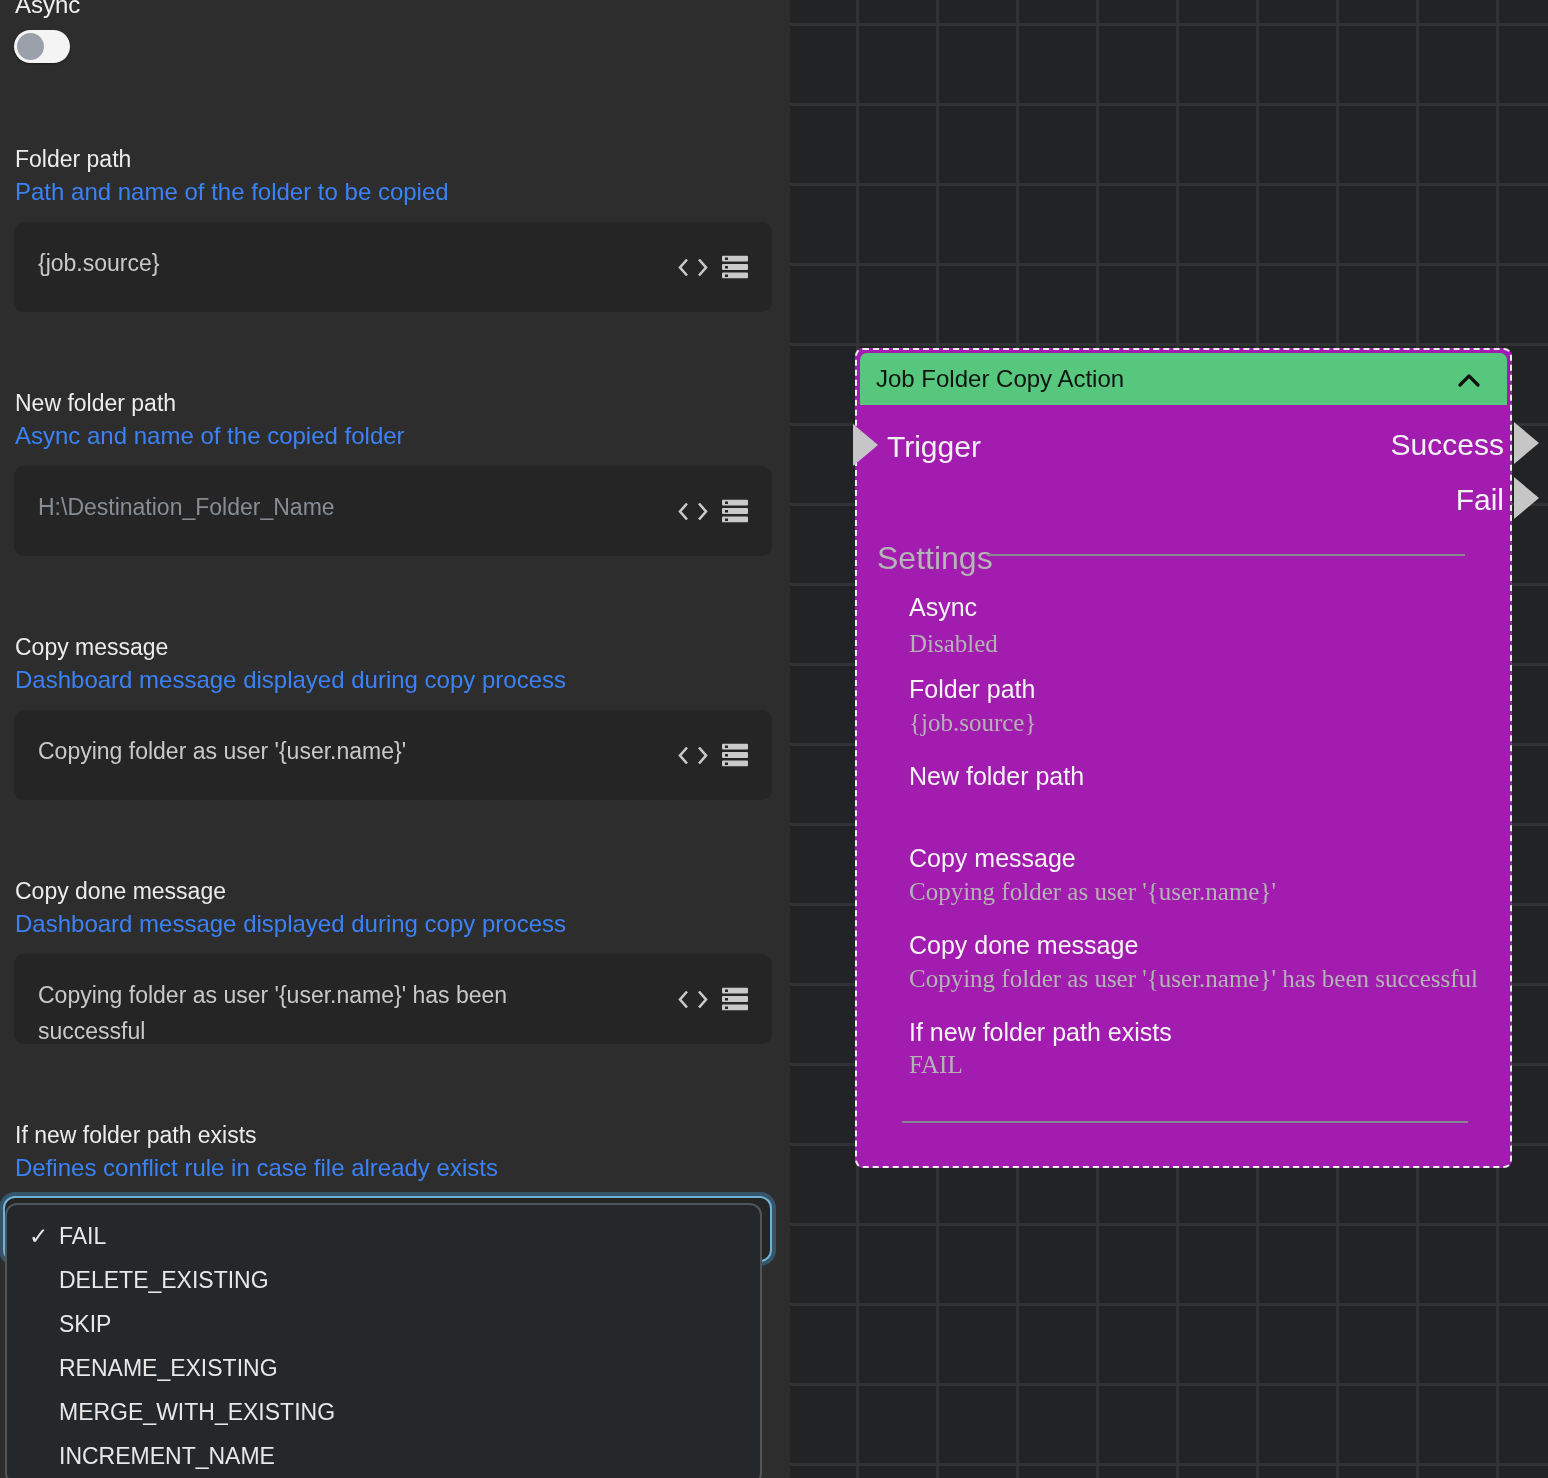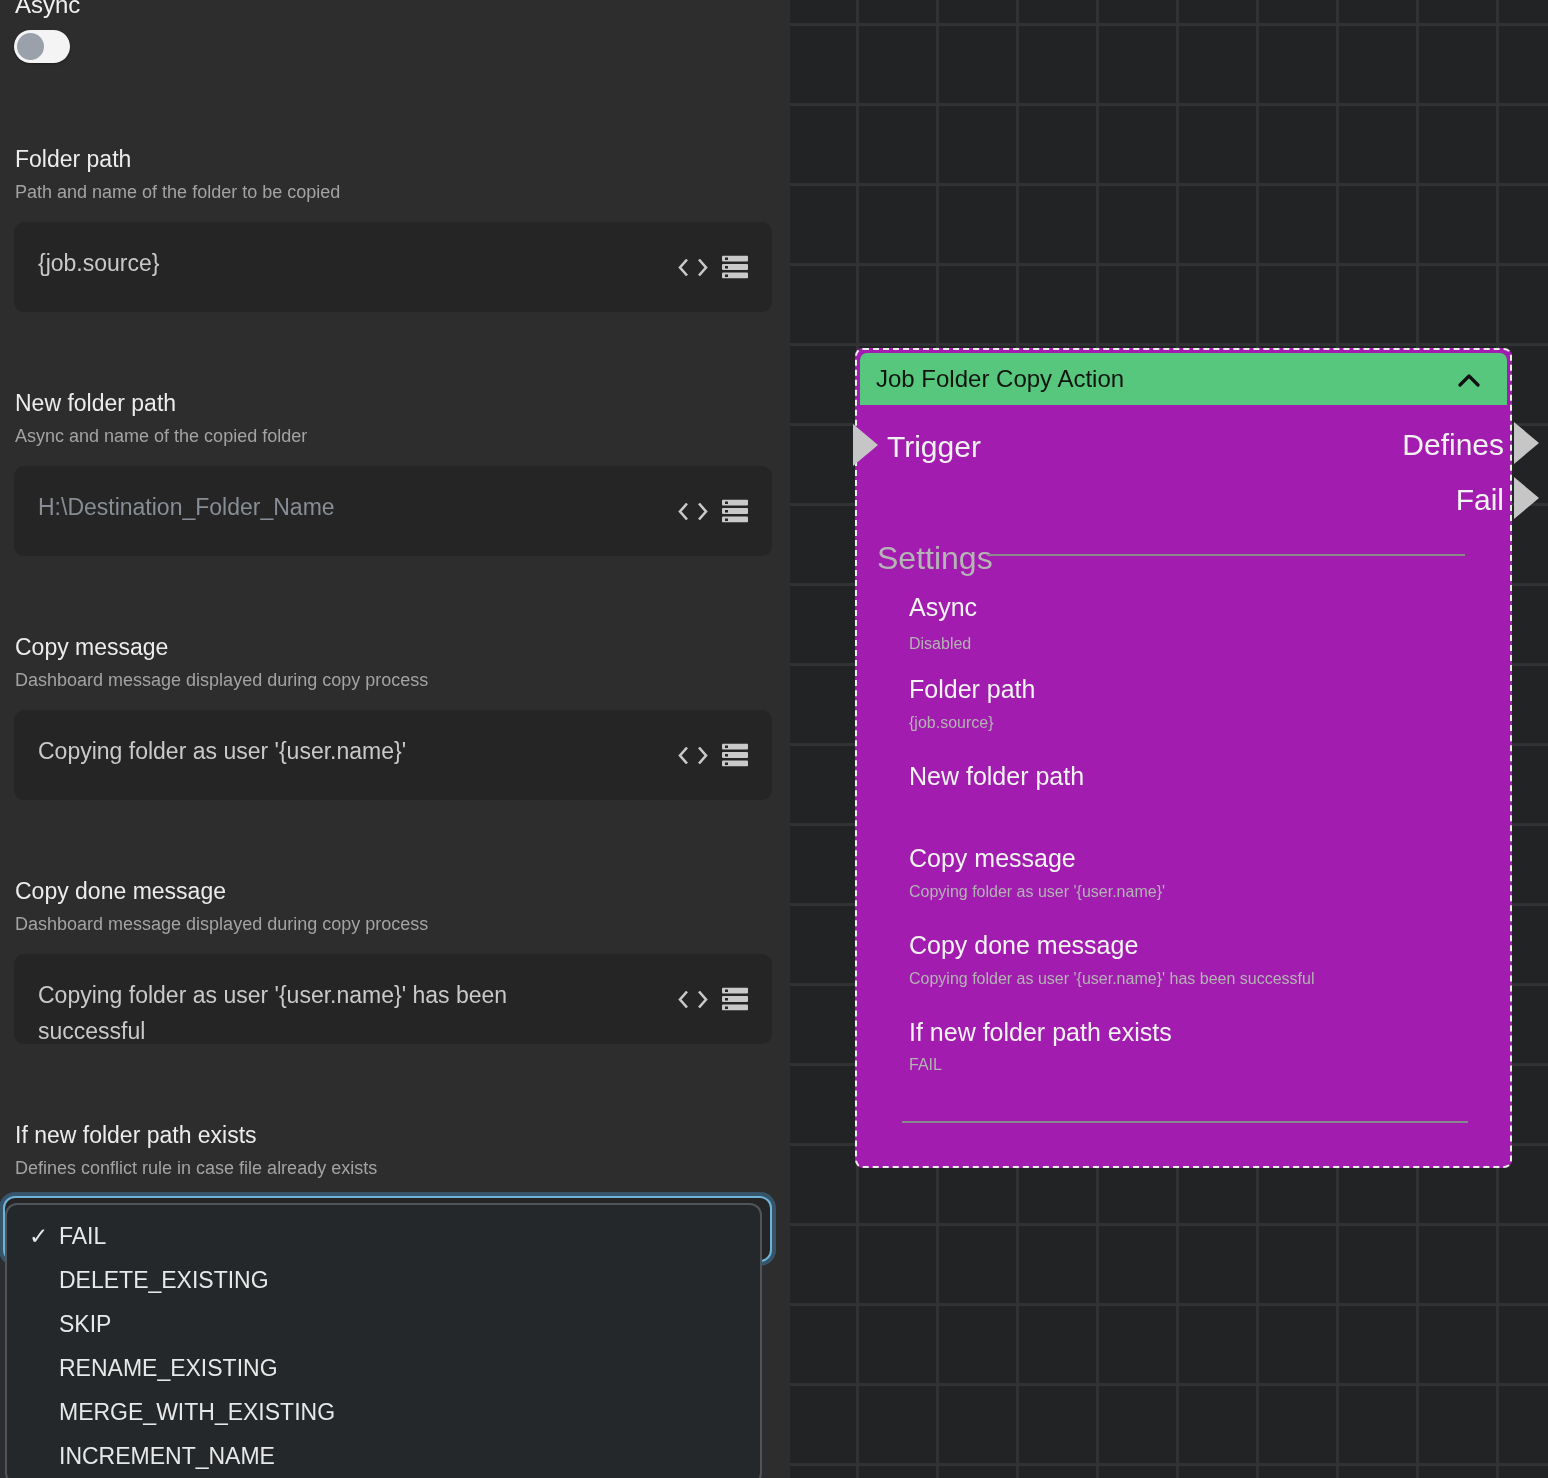--- a/index.html
+++ b/index.html
@@ -10,21 +10,21 @@
   .left-panel { position:absolute; left:0; top:0; width:790px; height:1478px;
                 background:#2d2d2d; }
   .async-label { position:absolute; left:15px; top:-9px; font-size:24px; color:#f0f0f0; }
   .toggle { position:absolute; left:14px; top:30px; width:56px; height:33px;
             background:#f4f4f4; border-radius:17px; box-shadow:0 1px 2px rgba(0,0,0,.35); }
   .toggle .knob { position:absolute; left:3px; top:3px; width:27px; height:27px;
                   border-radius:50%; background:#9aa1ab; }
 
   .group { position:absolute; left:0; width:790px; }
   .group-label { position:absolute; left:15px; font-size:23px; color:#ececec; line-height:28px; }
-  .group-desc  { position:absolute; left:15px; font-size:18px; color:#a3a3a3; line-height:22px; }
+  .group-desc  { position:absolute; left:15px; font-size:24px; color:#3b82f6; line-height:22px; }
   .field { position:absolute; left:14px; width:758px; height:90px;
            background:#252525; border-radius:10px; }
   .field-text { position:absolute; left:24px; top:23px; max-width:580px;
                 font-size:23px; line-height:36px; color:#c9c9c9; }
   .field-text.placeholder { color:#878d94; }
   .field-icons { position:absolute; right:24px; top:50%; transform:translateY(-50%);
                  display:flex; align-items:center; gap:14px; }
   .icon-btn { display:flex; align-items:center; cursor:pointer; }
 
   
@@ -58,22 +58,22 @@
 
   .port-label { position:absolute; font-size:30px; color:#f2f2f2; }
   .arrow { position:absolute; width:0; height:0;
            border-top:21px solid transparent; border-bottom:21px solid transparent;
            border-left:25px solid #c6c6c6; }
 
   .settings-title { position:absolute; left:20px; top:190px; font-size:32px; color:#b5b5b5; }
   .settings-line  { position:absolute; left:130px; right:45px; top:204px; height:2px; background:#87898b; }
 
   .ns-label { position:absolute; left:52px; font-size:25px; color:#f4f4f4; line-height:30px; }
-  .ns-value { position:absolute; left:52px; font-size:16px; color:#b3b3b3; line-height:26px;
-              max-width:560px; white-space:nowrap; }
+  .ns-value { position:absolute; left:52px; font-size:25px; color:#b3b3b3; line-height:26px;
+              max-width:560px; white-space:nowrap;font-family:Liberation Serif, serif; }
   .node-divider { position:absolute; left:45px; right:42px; top:771px; height:2px; background:#87898b; }
 </style>
 </head>
 <body>
 
 <div class="left-panel">
 
   <div class="async-label">Async</div>
   <div class="toggle">
     <div class="knob"></div>
@@ -221,21 +221,21 @@
       <svg width="24" height="13" viewBox="0 0 24 13">
           <polyline points="3,11 12,2 21,11" fill="none" stroke="#111" stroke-width="3.2" stroke-linecap="round" stroke-linejoin="round"></polyline>
         </svg>
     </span>
   </div>
 
   <div class="arrow" style="left:-4px; top:74px;"></div>
   <div class="port-label" style="left:30px; top:80px;">Trigger</div>
 
   <div class="arrow" style="right:-29px; top:72px;"></div>
-  <div class="port-label" style="right:6px; top:78px;">Defines</div>
+  <div class="port-label" style="right:6px; top:78px;">Success</div>
 
   <div class="arrow" style="right:-29px; top:127px;"></div>
   <div class="port-label" style="right:6px; top:133px;">Fail</div>
 
   <div class="settings-title">Settings</div>
   <div class="settings-line"></div>
 
   <div class="ns-label" style="top:242px;">Async</div>
   <div class="ns-value" style="top:281px;">Disabled</div>
 

